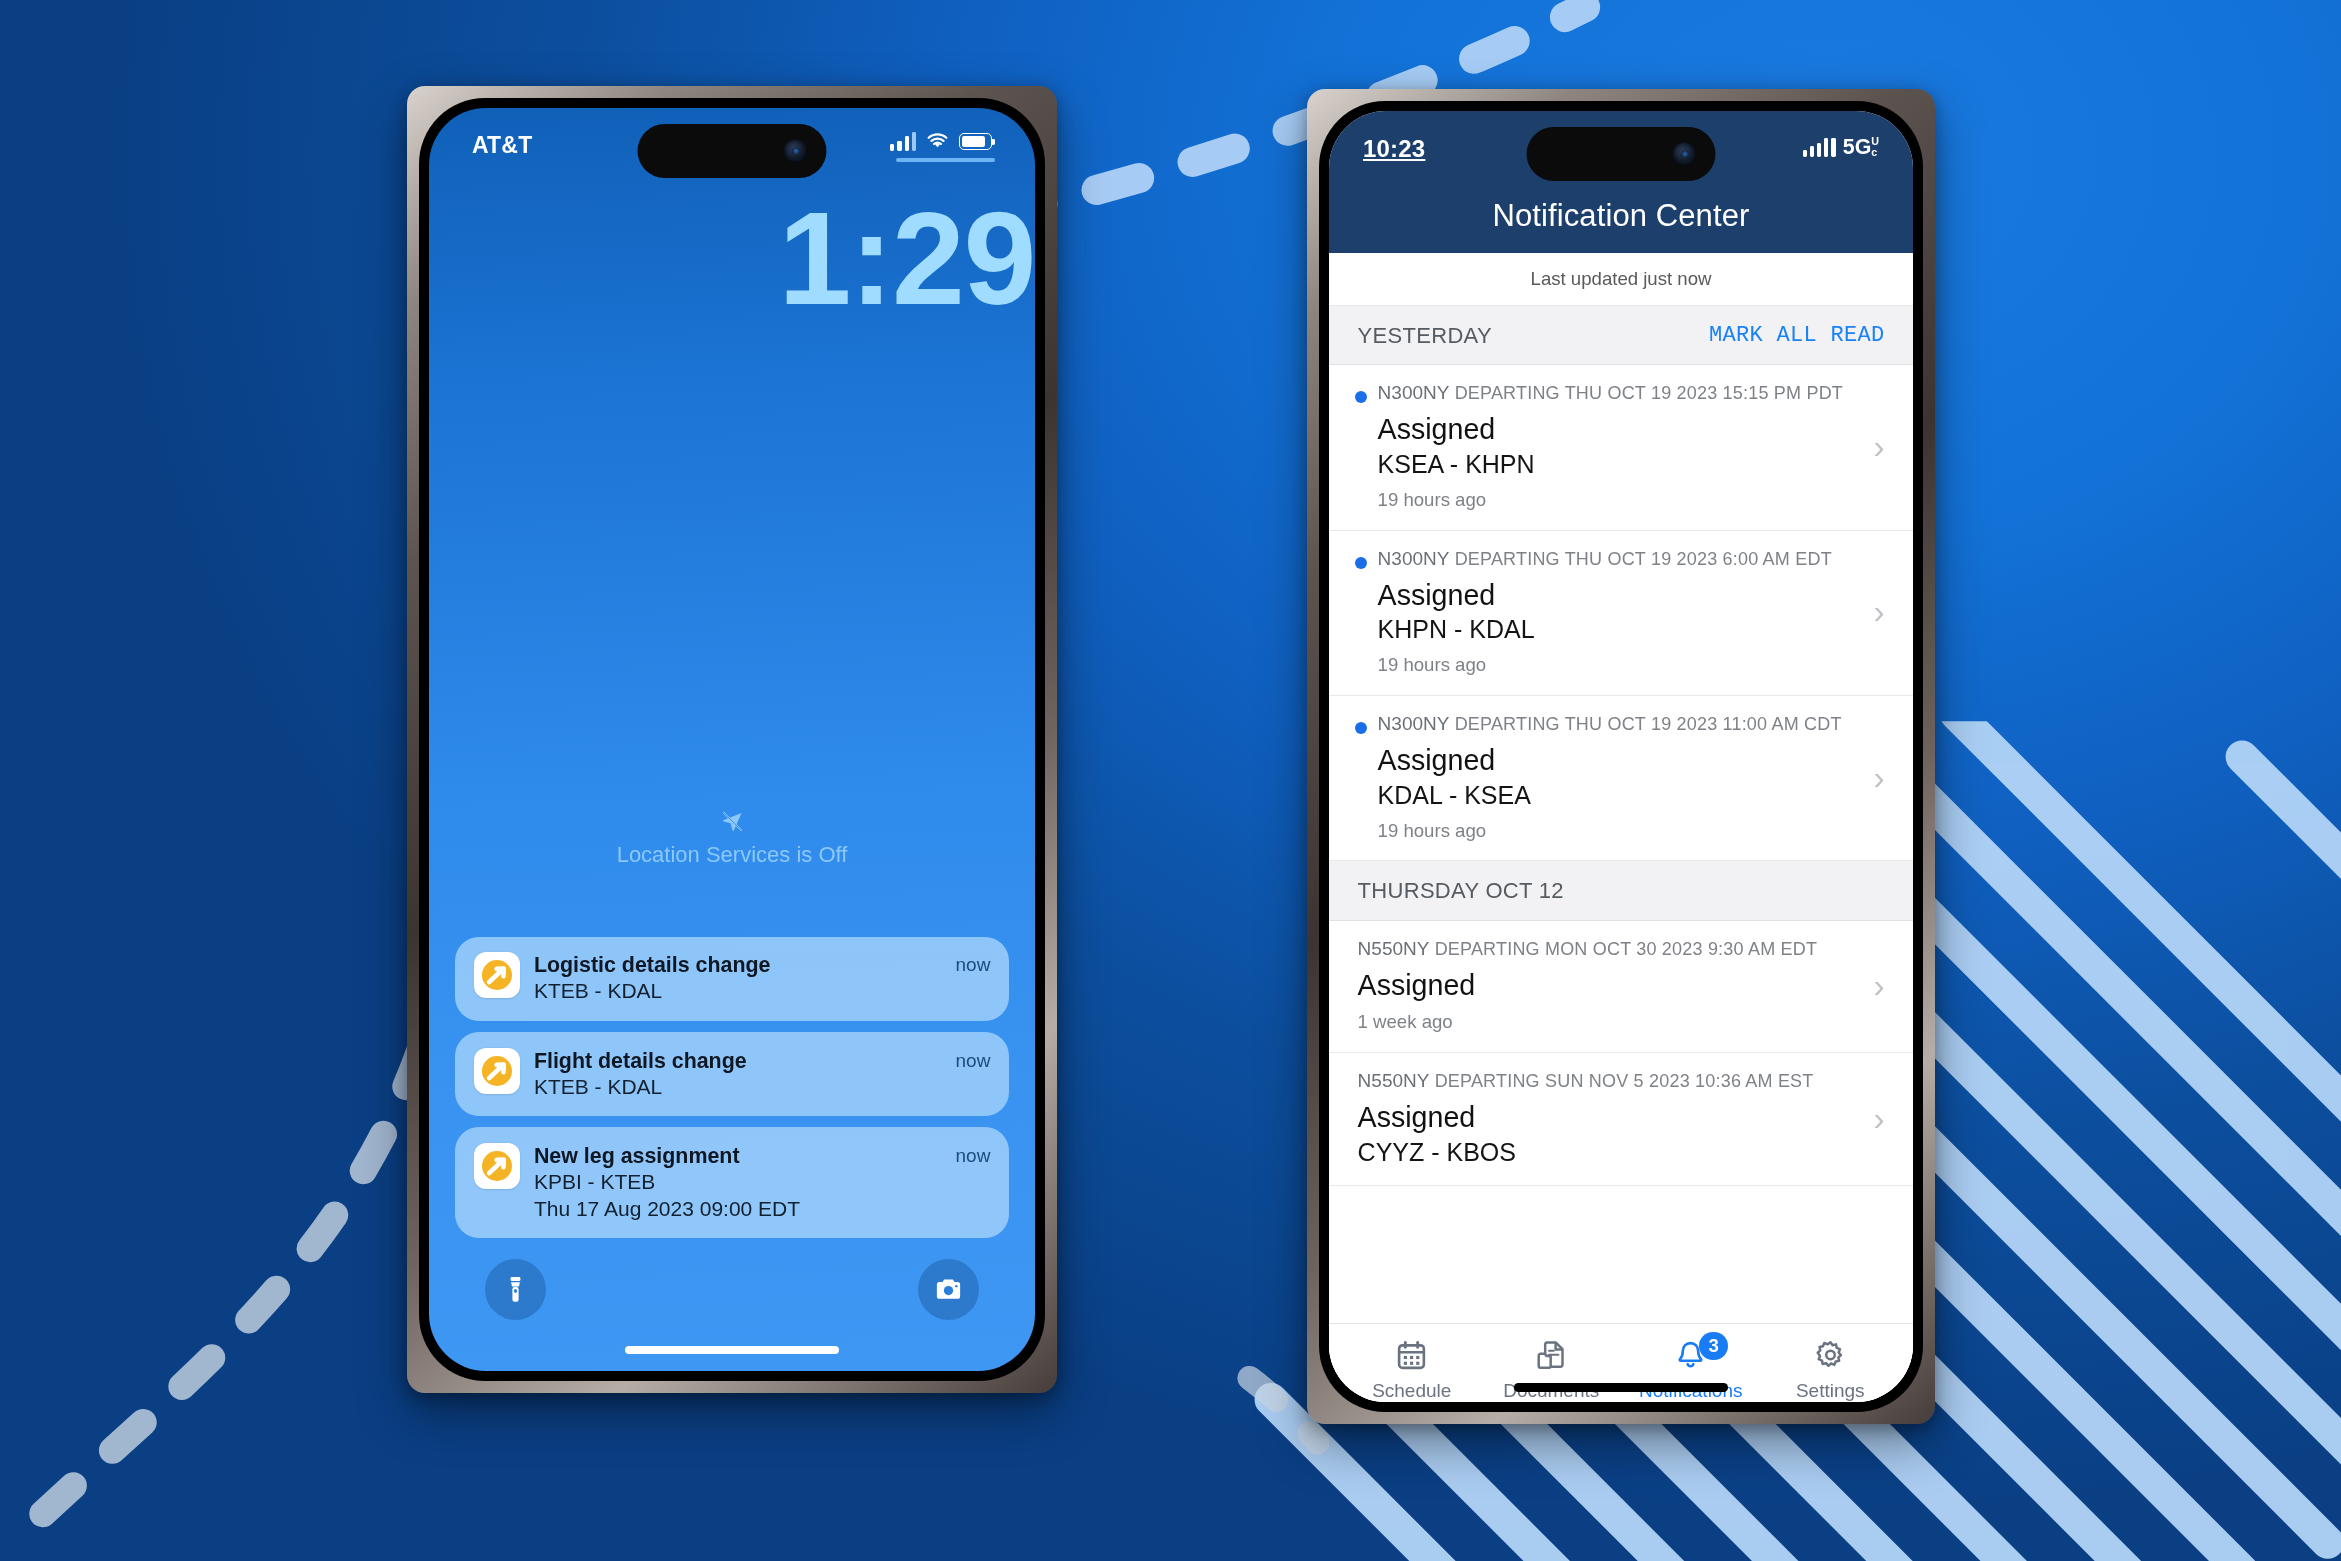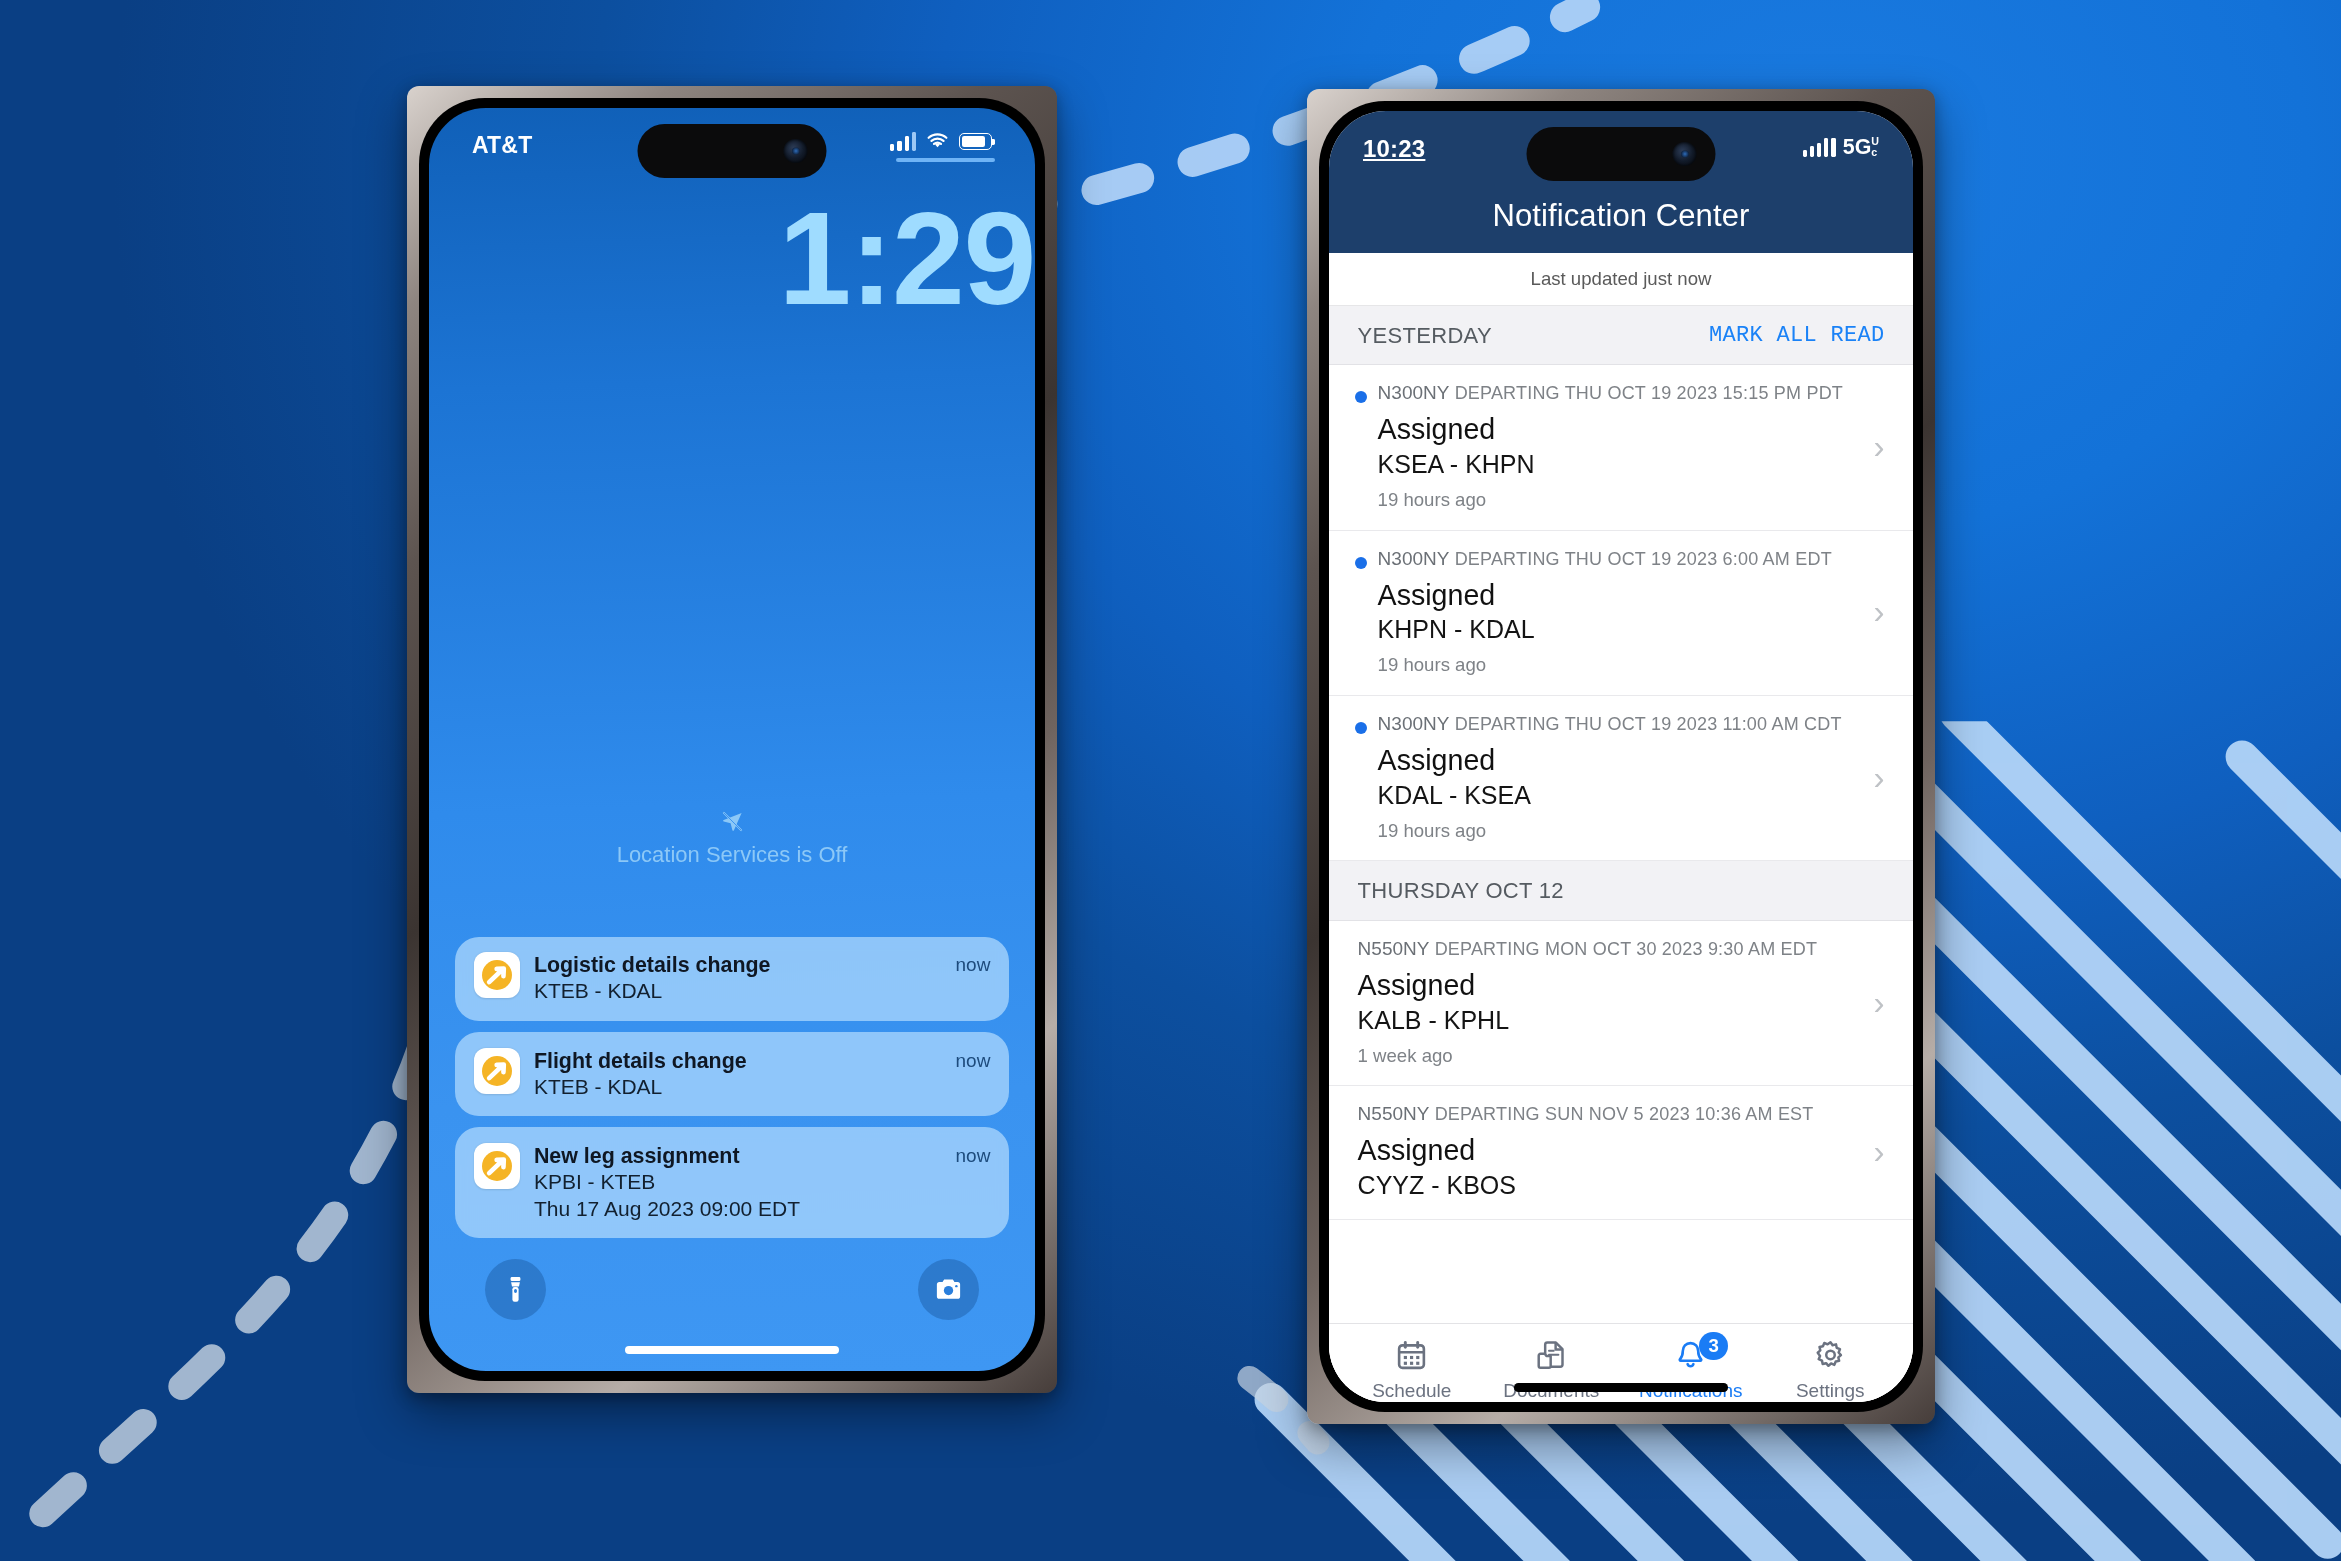--- a/index.html
+++ b/index.html
@@ -16,21 +16,21 @@
     background:
       radial-gradient(ellipse 1714px 1357px at 78% 10%, #1a7ae0 0%, #1372d8 28%, #0f5fbf 52%, #0c4f9f 72%, #0a3f84 100%),
       linear-gradient(135deg, #0b4a94 0%, #0f5fbf 40%, #1a7ae0 75%, #0c4f9f 100%);
   }
   #bg-stripes { position: absolute; inset: 0; overflow: hidden; }
   #bg-dashes  { position: absolute; inset: 0; overflow: hidden; }
 
   
   .phone {
     position: absolute;
-    border-radius: 12px;
+    border-radius: 18px;
     padding: 12px;
     background: linear-gradient(140deg, #d9d2cd 0%, #8e8580 12%, #5d5450 26%, #3b3431 46%, #6f645f 64%, #b6ada7 80%, #463d3a 100%);
     box-shadow: 0 20px 50px rgba(0,0,0,.40), 0 4.3px 15.7px rgba(0,0,0,.30);
   }
   .phone-inner {
     width: 100%; height: 100%;
     border-radius: 66px;
     background: #000;
     padding: 10px;
   }
@@ -458,21 +458,20 @@
             <div class="nc-markall"></div>
           </div>
 
           <div class="nc-item read">
             <div class="nc-item-main">
               <div class="nc-meta">
                 <b>N550NY</b>
                 <span>DEPARTING MON OCT 30 2023 9:30 AM EDT</span>
               </div>
               <div class="nc-assigned">Assigned</div>
-              <div class="nc-route">KALB - KPHL</div>
               <div class="nc-ago">1 week ago</div>
             </div>
             <div class="chev">›</div>
           </div>
 
           <div class="nc-item read">
             <div class="nc-item-main">
               <div class="nc-meta">
                 <b>N550NY</b>
                 <span>DEPARTING SUN NOV 5 2023 10:36 AM EST</span>

